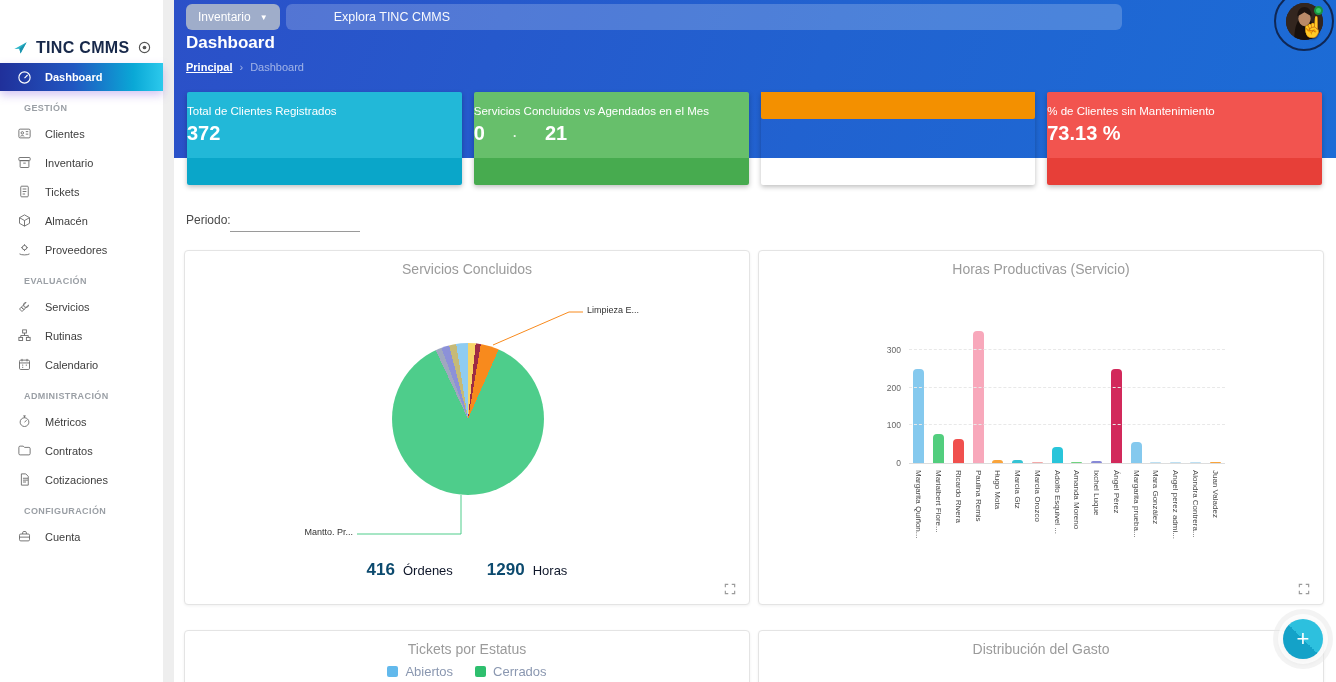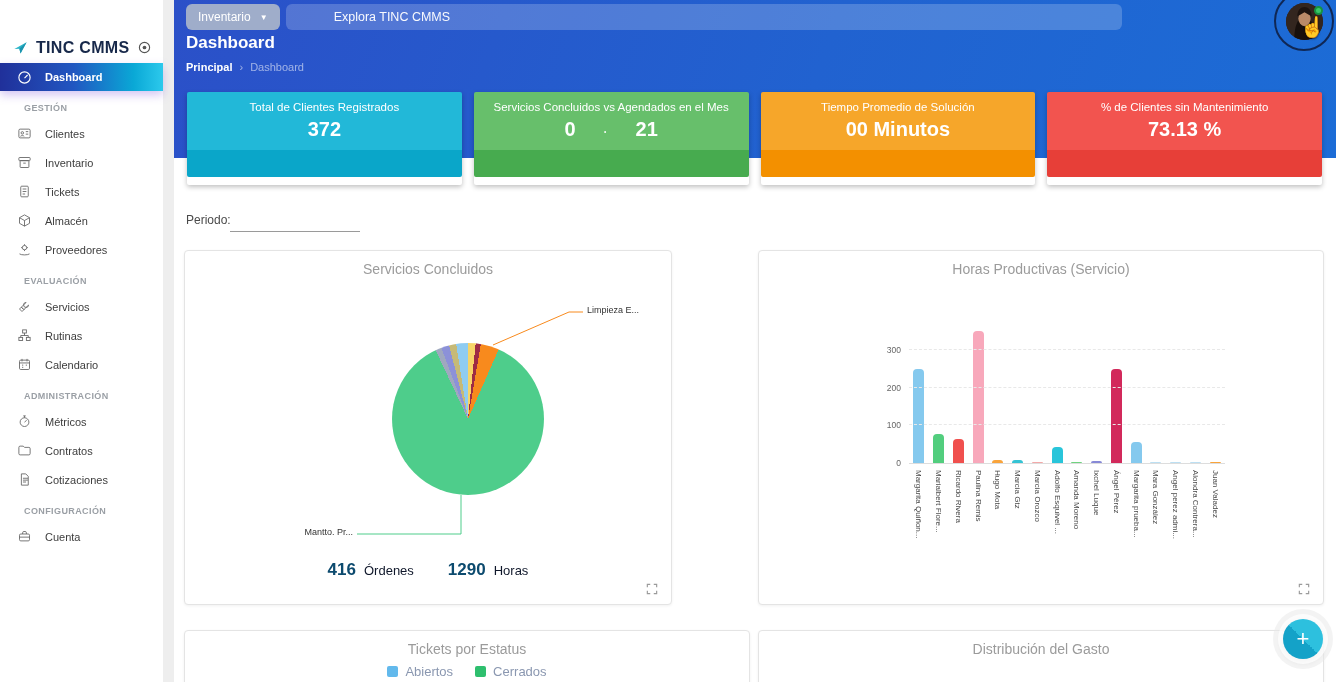--- a/index.html
+++ b/index.html
@@ -36,43 +36,43 @@
   .avatar-ring { position:absolute; top:-9px; right:2px; width:60px; height:60px;
      border:2px solid rgba(12,22,52,.8); border-radius:50%;
      display:flex; align-items:center; justify-content:center; cursor:pointer; }
   .avatar { width:37px; height:37px; border-radius:50%; overflow:hidden; position:relative; background:#2e2420; }
   .status-dot { position:absolute; width:9px; height:9px; background:#3ac768; border:2px solid #15933f;
      border-radius:50%; right:9px; top:13px; }
   .cursor-hand { position:absolute; top:22px; left:24px; color:#fff; font-size:20px;
      text-shadow:0 1px 2px rgba(0,0,0,.6); pointer-events:none; }
   .page-title { position:absolute; top:33px; left:12px; color:#fff; font-size:17px; font-weight:700; }
   .breadcrumb { position:absolute; top:61px; left:12px; font-size:11px; color:#fff; display:flex; gap:7px; }
-  .breadcrumb .root { font-weight:700; }
+  .breadcrumb .root { font-weight:700;text-decoration:underline; }
   .breadcrumb .dim { color:rgba(255,255,255,.55); }
 
   
   .stat-row { position:absolute; top:92px; left:13px; width:1135px; display:flex; gap:12px; z-index:2; }
   .stat-card { flex:1; height:93px; border-radius:2px; box-shadow:0 2px 5px rgba(0,0,0,.25); color:#fff; }
-  .stat-main { height:58px; display:flex; flex-direction:column; align-items:center; justify-content:center;
+  .stat-main { height:66px; display:flex; flex-direction:column; align-items:flex-start; justify-content:center;
      gap:5px; border-radius:2px 2px 0 0; }
   .stat-label { font-size:11.5px; }
   .stat-value { font-size:20px; font-weight:700; }
   .stat-value-row { display:flex; align-items:baseline; gap:28px; }
   .stat-sep { font-size:12px; opacity:.85; }
   .stat-foot { height:27px; border-radius:0 0 2px 2px; }
 
   
   .periodo-label { position:absolute; top:213px; left:12px; font-size:12px; color:#4a4a4a; }
   .periodo-input { position:absolute; top:206px; left:56px; width:130px; height:26px; border:none;
      border-bottom:1px solid #9a9a9a; background:transparent; outline:none; }
 
   
   .card { position:absolute; background:#fff; border:1px solid #e4e4e4; border-radius:4px;
      box-shadow:0 1px 3px rgba(0,0,0,.06); }
-  #card-pie     { left:10px;  top:250px; width:488px; height:355px; }
+  #card-pie     { left:10px;  top:250px; width:566px; height:355px; }
   #card-bars    { left:584px; top:250px; width:566px; height:355px; }
   #card-tickets { left:10px;  top:630px; width:566px; height:120px; }
   #card-gasto   { left:584px; top:630px; width:566px; height:120px; }
   .card-title { position:absolute; top:10px; left:0; right:0; text-align:center; color:#9b9b9b; font-size:14px; }
 
   .pie { position:absolute; left:207px; top:92px; width:152px; height:152px; border-radius:50%; }
   .pie-lines { position:absolute; left:0; top:0; pointer-events:none; }
   .callout-r { position:absolute; left:402px; top:54px; font-size:9px; color:#333; }
   .callout-l { position:absolute; left:100px; top:276px; width:68px; text-align:right; font-size:9px; color:#333; }
   .pie-stats { position:absolute; top:309px; left:0; right:0; display:flex; justify-content:center;
@@ -304,24 +304,20 @@
         <div class="stat-label">Servicios Concluidos vs Agendados en el Mes</div>
         <div class="stat-value stat-value-row">
           <span>0</span>
           <span class="stat-sep">·</span>
           <span>21</span>
         </div>
       </div>
       <div class="stat-foot" style="background: rgb(71, 171, 79);"></div>
     </div>
     <div class="stat-card">
-      <div class="stat-main" style="background: rgb(246, 166, 42);">
-        <div class="stat-label">Tiempo Promedio de Solución</div>
-        <div class="stat-value">00 Minutos</div>
-      </div>
       <div class="stat-foot" style="background: rgb(243, 144, 0);"></div>
     </div>
     <div class="stat-card">
       <div class="stat-main" style="background: rgb(242, 84, 79);">
         <div class="stat-label">% de Clientes sin Mantenimiento</div>
         <div class="stat-value">73.13 %</div>
       </div>
       <div class="stat-foot" style="background: rgb(231, 63, 56);"></div>
     </div>
   </div>

